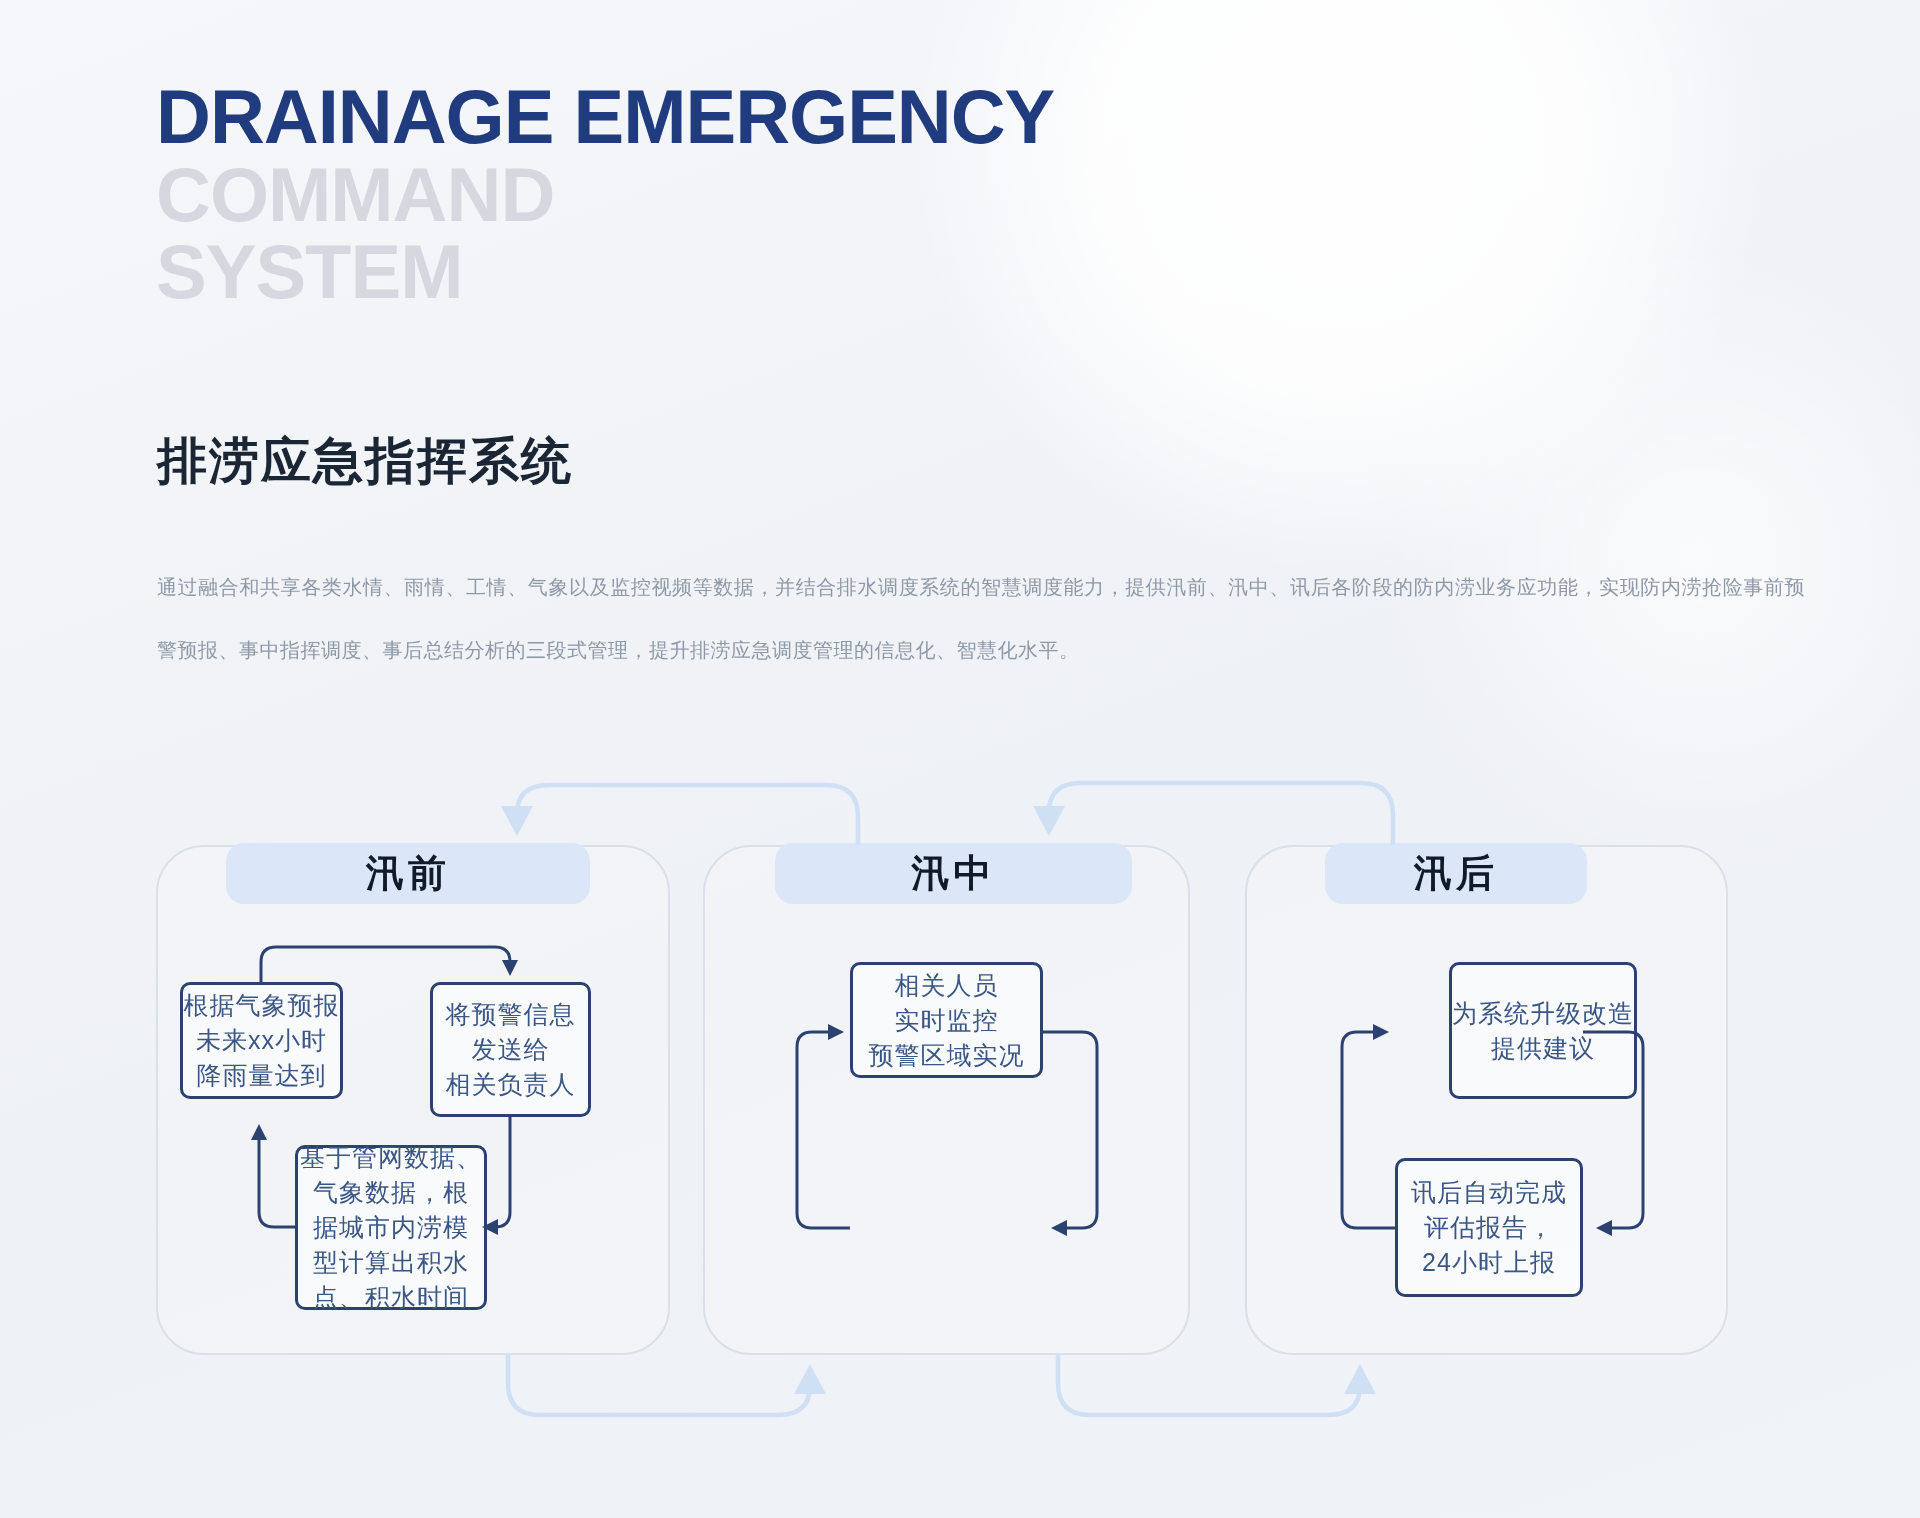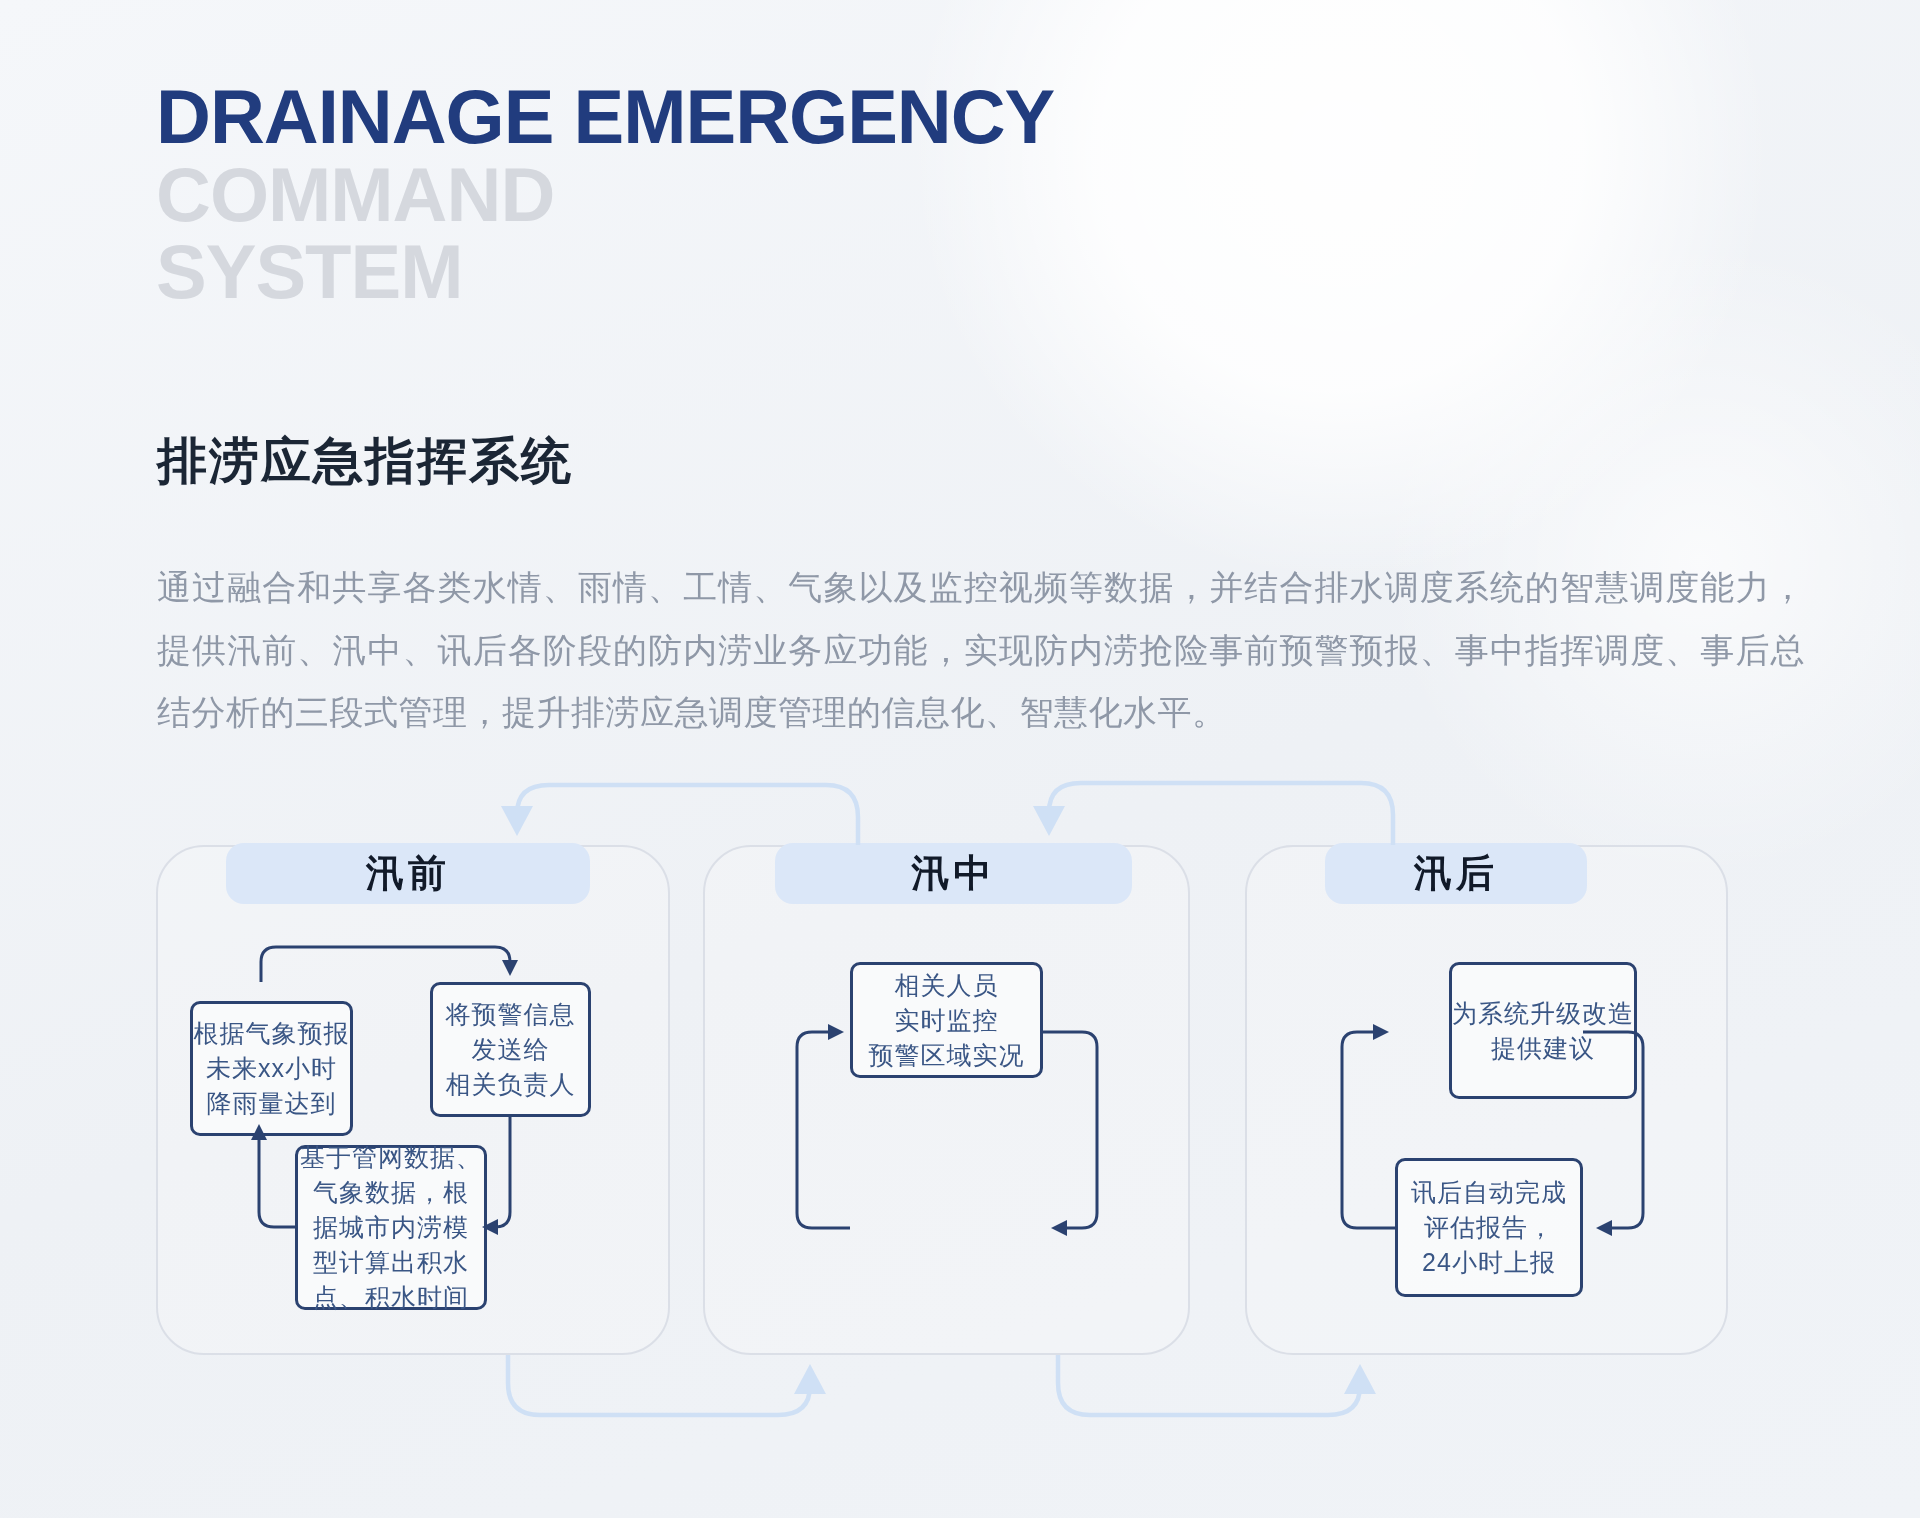--- a/index.html
+++ b/index.html
@@ -22,21 +22,21 @@
   .title-blue{top:78px;color:#213c7e;}
   .title-gray{color:#d5d8de;}
   .t2{top:156px;}
   .t3{top:233px;}
   .heading-cn{
     position:absolute;left:157px;top:428px;
     font-size:50px;font-weight:bold;color:#1b2635;letter-spacing:2px;
   }
   .desc{
     position:absolute;left:157px;top:556px;width:1648px;
-    font-size:34px;line-height:62.5px;color:#8f98a7;
+    font-size:20px;line-height:62.5px;color:#8f98a7;
     text-align:justify;letter-spacing:0.5px;
   }
   
   .panel{
     position:absolute;top:845px;height:510px;
     border:2px solid #dbdfe7;border-radius:48px;
     background:rgba(255,255,255,0.18);
     box-sizing:border-box;
   }
   .panel-pre{left:156px;width:514px;}
@@ -55,21 +55,21 @@
     position:absolute;
     border:3px solid #2b4270;border-radius:10px;
     background:rgba(255,255,255,0.55);
     display:flex;align-items:center;justify-content:center;
     box-sizing:border-box;
   }
   .fbox span{
     white-space:pre-line;text-align:center;
     color:#3a5685;font-size:25px;line-height:35px;letter-spacing:1px;
   }
-  .box-11{left:190px;top:982px;width:163px;height:135px;margin-top:19px;}
+  .box-11{left:180px;top:982px;width:163px;height:117px;}
   .box-12{left:430px;top:982px;width:161px;height:135px;}
   .box-13{left:295px;top:1145px;width:192px;height:165px;}
   .box-21{left:850px;top:962px;width:193px;height:116px;}
   .box-22{left:850px;top:1157px;width:195px;height:140px;}
   .box-31{left:1449px;top:962px;width:188px;height:137px;}
   .box-32{left:1395px;top:1158px;width:188px;height:139px;}
   .arrow-layer{
     position:absolute;left:0;top:0;width:1920px;height:1518px;
     pointer-events:none;
   }

